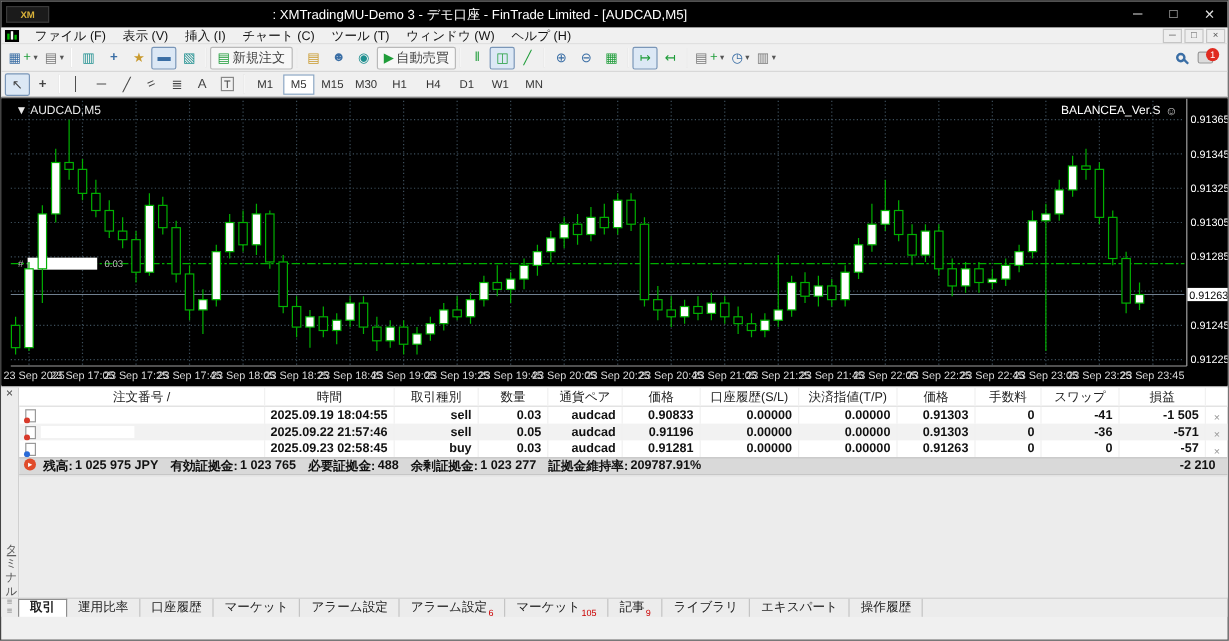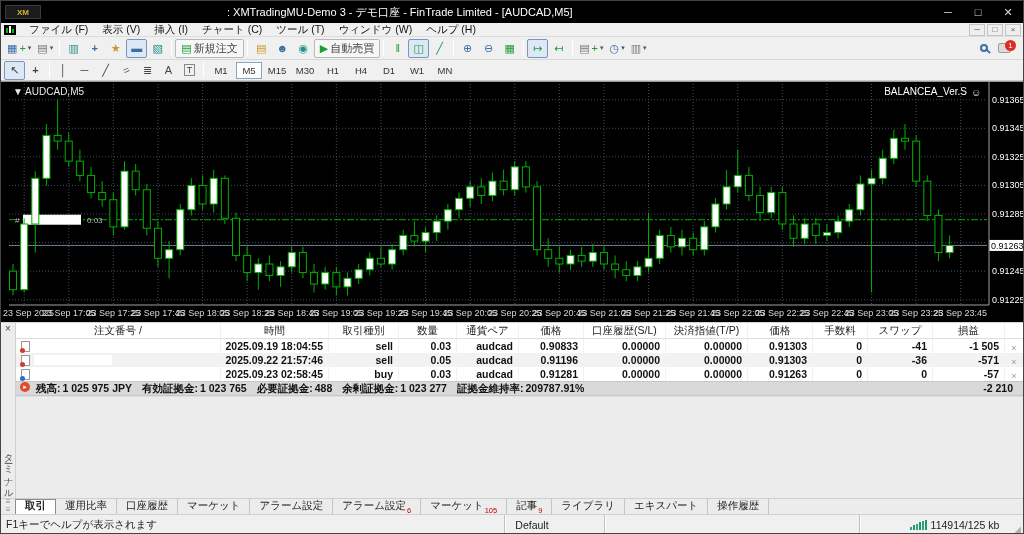--- a/index.html
+++ b/index.html
@@ -647,33 +647,14 @@
         </div>
         <div class="tab">
           <span>エキスパート</span>
         </div>
         <div class="tab">
           <span>操作履歴</span>
         </div>
       </span>
   </div>
 
-  <div class="statusbar">
-    <div class="st-help">F1キーでヘルプが表示されます</div>
-    <div class="st-cell st-profile">
-        <span>Default</span>
-      </div>
-    <div class="st-cell st-gap"></div>
-    <div class="st-cell st-kb">
-      <span class="bars">
-          <i style="height:3px"></i>
-          <i style="height:5px"></i>
-          <i style="height:6px"></i>
-          <i style="height:8px"></i>
-          <i style="height:9px"></i>
-          <i style="height:10px"></i>
-        </span>
-      <span>114914/125 kb</span>
-    </div>
-    <div class="grip">◢</div>
-  </div>
 
 </div>
 
 </body></html>

